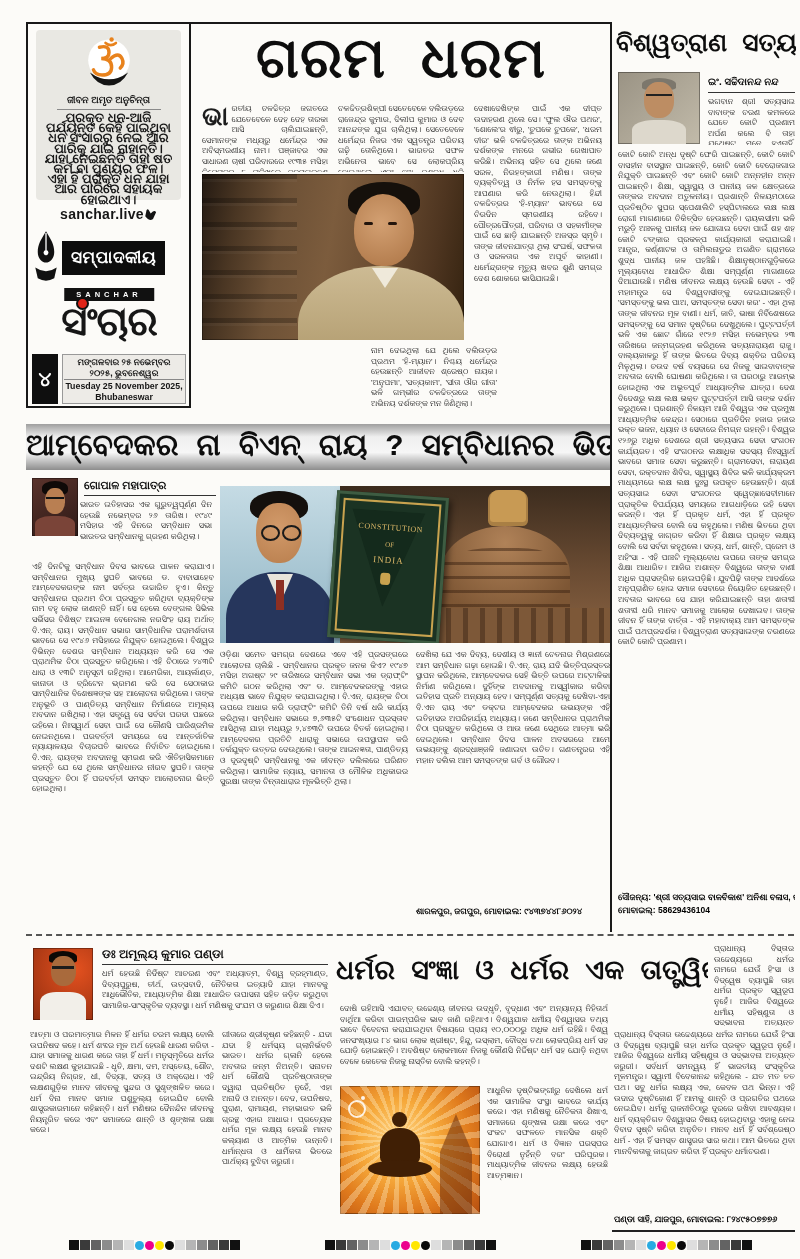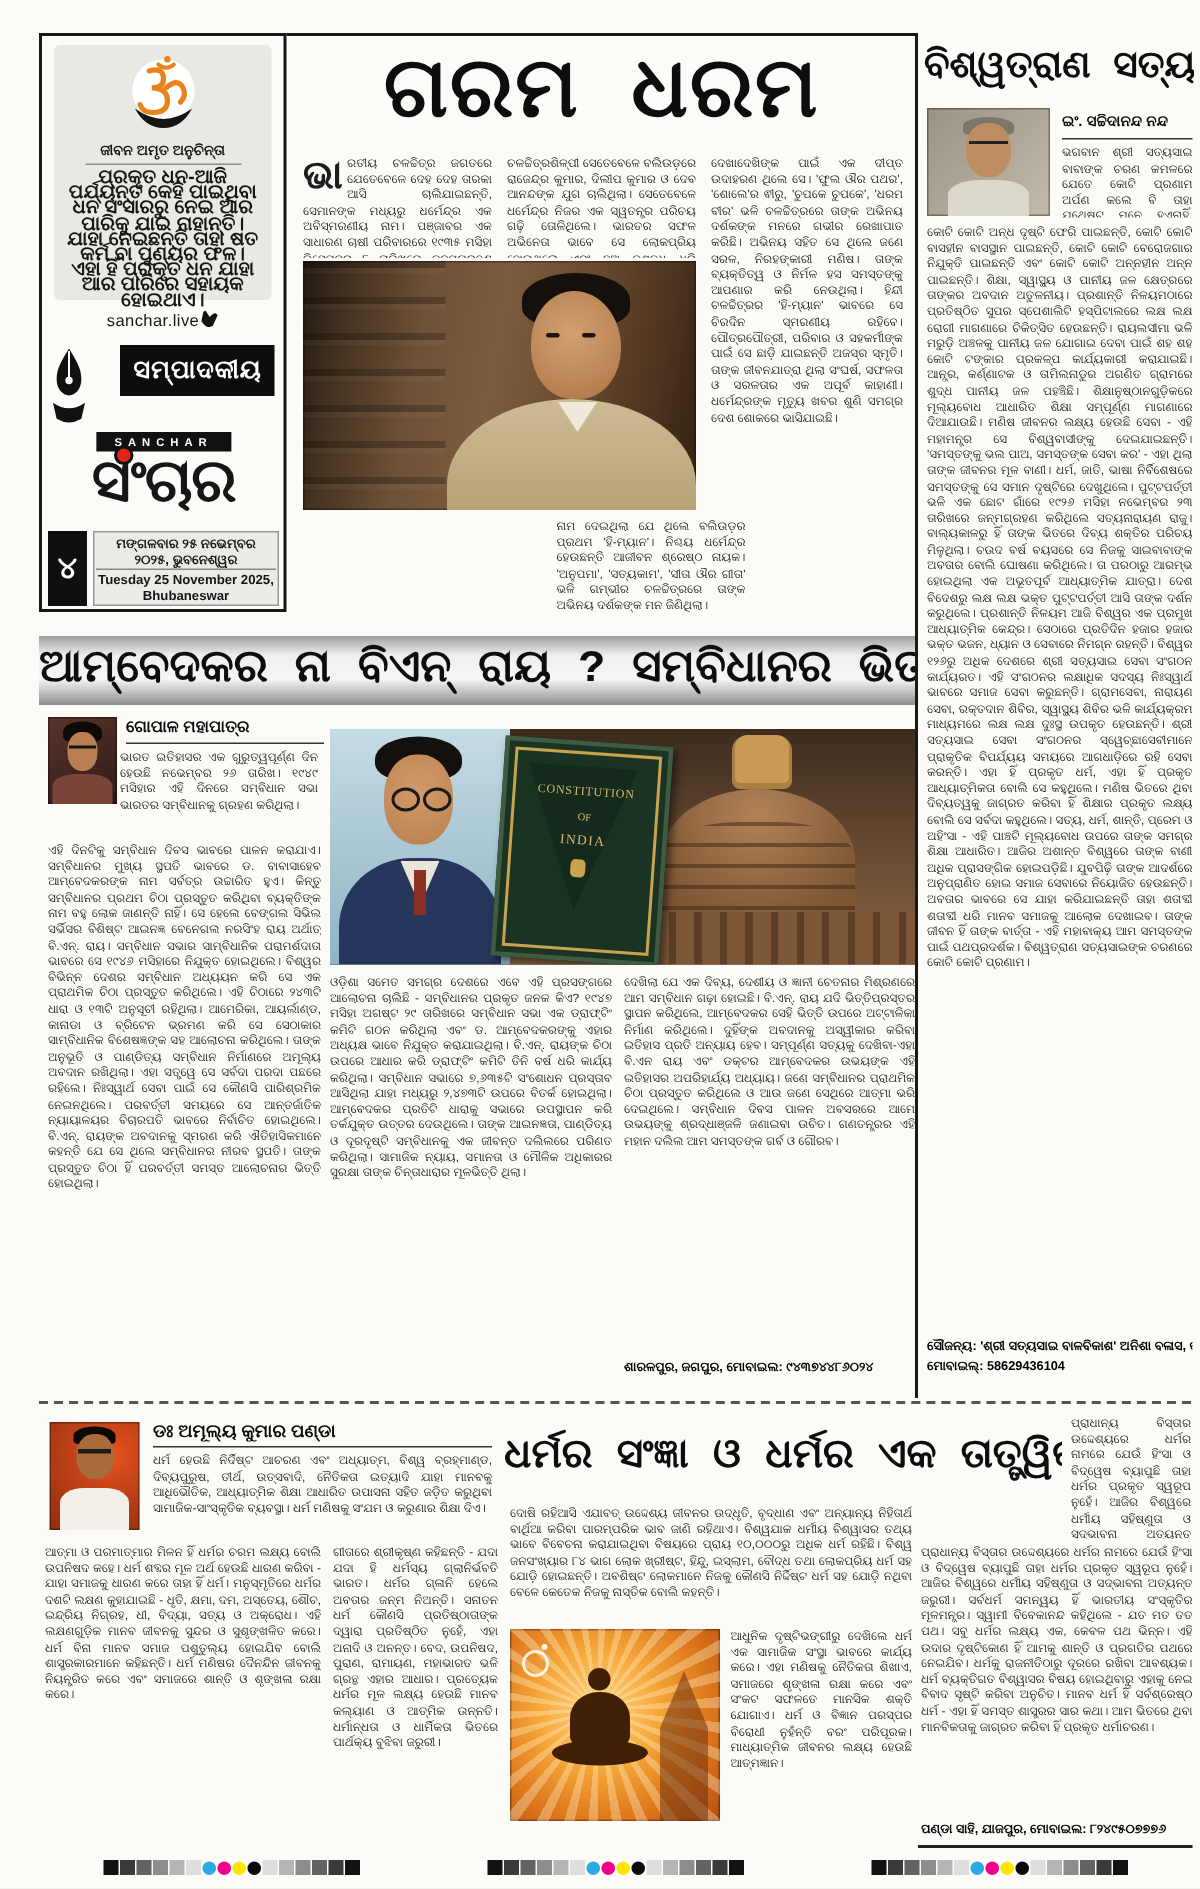--- a/index.html
+++ b/index.html
@@ -36,29 +36,29 @@
         <path d="M26 8 q6 5 12 0" stroke="#e8821c" stroke-width="3" fill="none" stroke-linecap="round"></path>
         <circle cx="33" cy="4" r="2.5" fill="#e8821c"></circle>
         <path d="M8 42 q22 16 44 0 q-8 15 -22 15 q-14 0 -22 -15 z" fill="#141414"></path>
       </svg>
     </div>
     <div class="bold" style="font-size:9.5px;margin-top:1px;">ଜୀବନ ଅମୃତ ଅନୁଚିନ୍ତା</div>
     <div style="width:104px;height:1px;background:#8a8a8a;margin:3px auto;"></div>
     <div class="bold" style="font-size:13px;line-height:10.2px;padding:0 6px;">ପ୍ରକୃତ ଧନ-ଆଜି ପର୍ଯ୍ୟନ୍ତ କେହି ପାଇଥିବା ଧନ ସଂସାରରୁ ନେଇ ଆର ପାରିକୁ ଯାଇ ନାହାନ୍ତି। ଯାହା ନେଇଛନ୍ତି ତାହା ଷତ କର୍ମ ବା ପୁଣ୍ୟର ଫଳ। ଏହା ହିଁ ପ୍ରକୃତ ଧନ ଯାହା ଆର ପାରିରେ ସହାୟକ ହୋଇଥାଏ।</div>
   </div>
 
-  <div class="abs center" style="left:34px;top:206px;width:150px;height:20px;font-weight:normal;font-size:11px;letter-spacing:.3px;">
+  <div class="abs center" style="left:34px;top:206px;width:150px;height:20px;font-weight:bold;font-size:14px;letter-spacing:.3px;">
     <span>sanchar.live</span><span style="display:inline-block;transform:rotate(-18deg);vertical-align:-3px;">
       <svg width="14" height="14" viewBox="0 0 24 24">
           <path d="M8 2 q2.6 -2.6 3.6 .4 l1.6 7 3.8 -1.8 q4.8 -1.8 5.6 2.6 l-8.6 9.4 q-6 2.4 -9.2 -3.6 l-2 -5 z" fill="#141414"></path>
         </svg>
     </span>
   </div>
 
-  <div class="abs" style="left:32px;top:230px;width:154px;height:56px;display:flex;align-items:flex-start;gap:20px;">
+  <div class="abs" style="left:32px;top:230px;width:154px;height:56px;display:flex;align-items:center;gap:2px;">
     <span>
       <svg width="28" height="54" viewBox="0 0 34 64">
         <path d="M17 2 C23 12 27 18 27 27 C27 35 22 40 17 40 C12 40 7 35 7 27 C7 18 11 12 17 2 Z" fill="#111"></path>
         <rect x="16.2" y="4" width="1.6" height="22" fill="#fff"></rect>
         <circle cx="17" cy="28" r="3" fill="#fff"></circle>
         <path d="M4 46 q13 9 26 0 l-3 13 q-10 6 -20 0 z" fill="#111"></path>
       </svg>
     </span>
     <span style="background:#0d0d0d;color:#ffffff;font-weight:bold;font-size:17px;padding:7px 9px;letter-spacing:.5px;white-space:nowrap;">ସମ୍ପାଦକୀୟ</span>
   </div>

